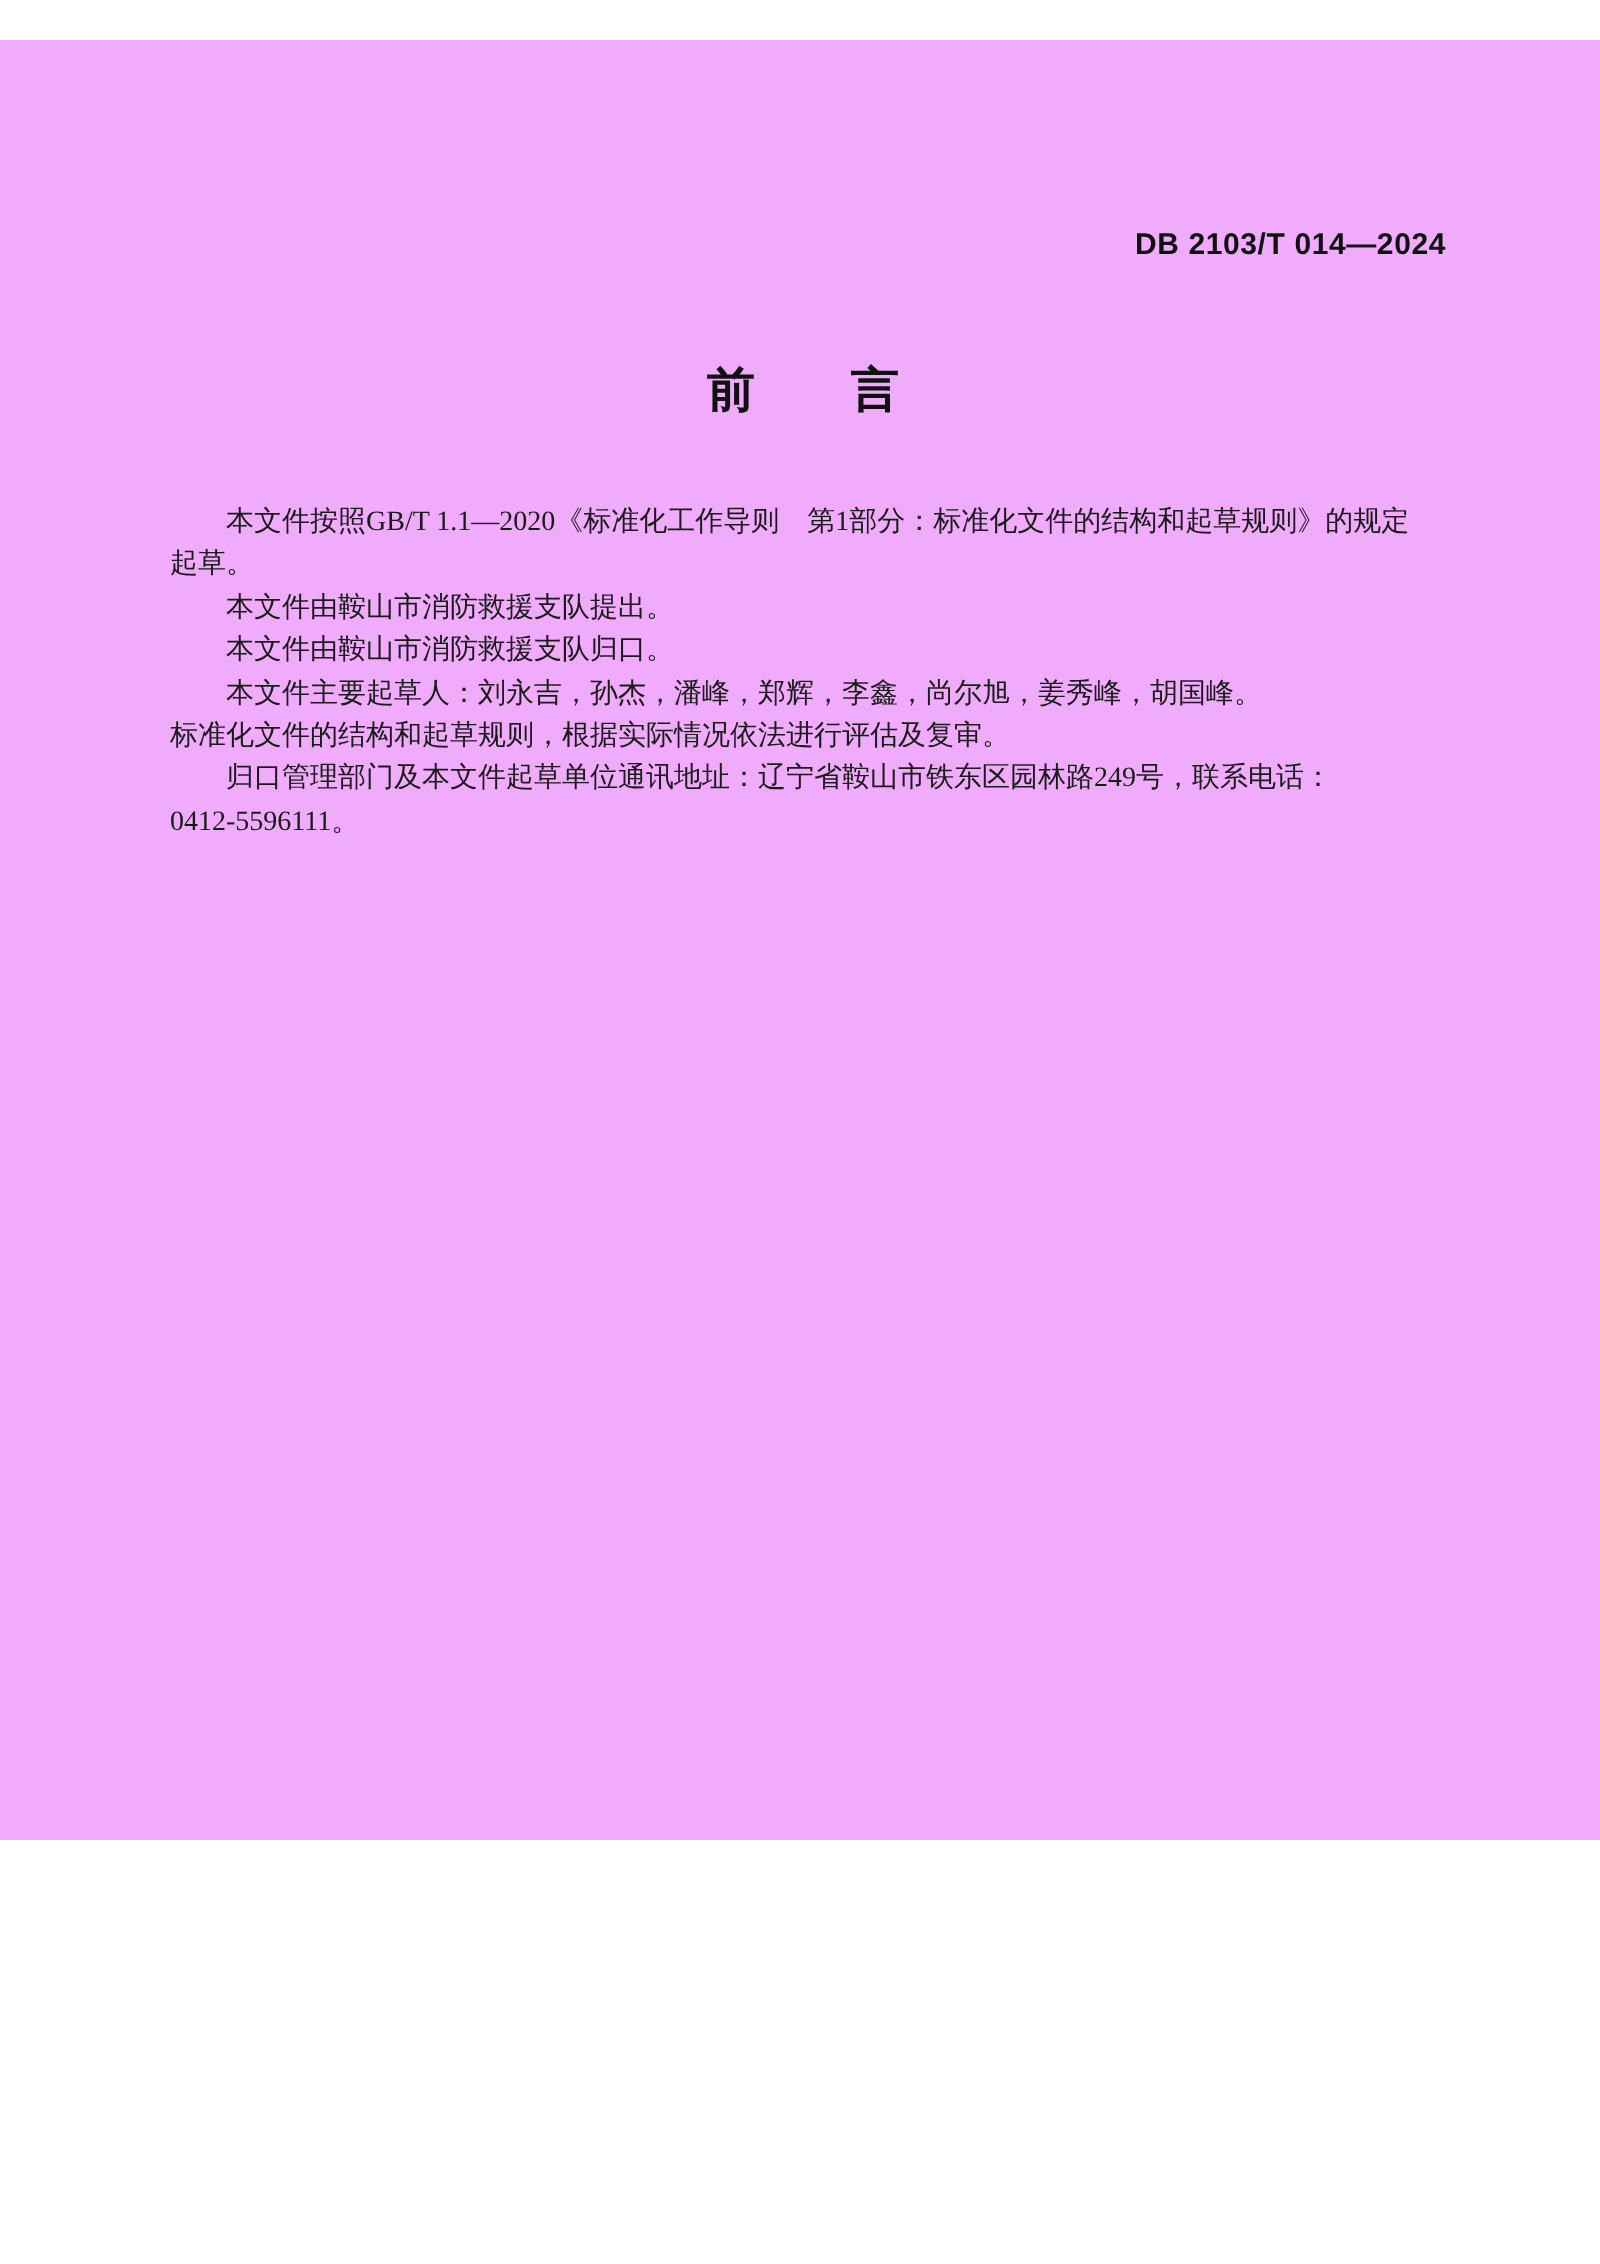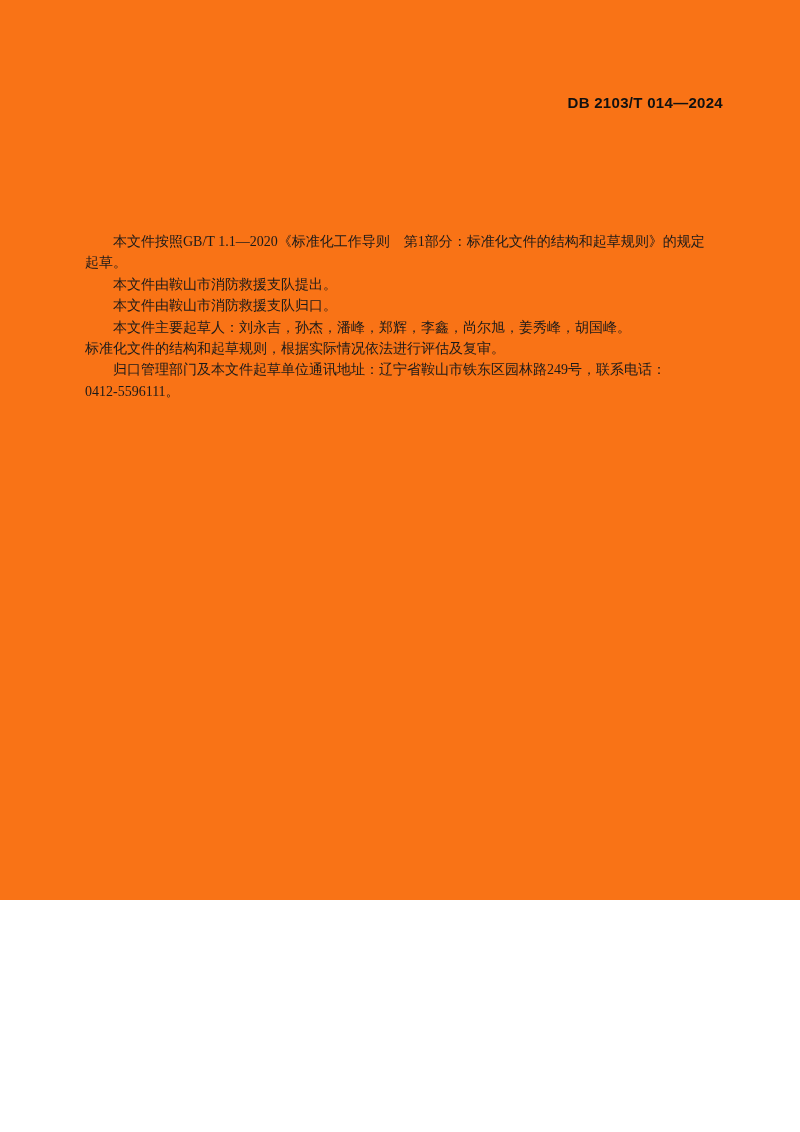--- a/index.html
+++ b/index.html
@@ -4,24 +4,25 @@
 <style>
   html, body {
     margin: 0;
     padding: 0;
     background: #ffffff;
   }
   .page {
     position: relative;
     width: 800px;
     height: 900px;
-    background: #f97316;
+    background: #f0abfc;
     overflow: hidden;
     font-family: "Liberation Serif", "DejaVu Serif", serif;
     color: #1a1a1a;
+    margin-top: 20px;
   }
   .doc-number {
     position: absolute;
     top: 94px;
     right: 77px;
     font-family: "Liberation Sans", "DejaVu Sans", sans-serif;
     font-weight: 600;
     font-size: 15px;
     letter-spacing: 0.3px;
     color: #111111;
@@ -67,20 +68,21 @@
     text-decoration: underline;
   }
 </style>
 </head>
 <body>
 
 <div class="page">
 
   <div class="doc-number">DB 2103/T 014—2024</div>
 
+  <div class="doc-title">前　　言</div>
 
   <div class="foreword">
     <div class="fw-line indent">本文件按照GB/T 1.1—2020《标准化工作导则　第1部分：标准化文件的结构和起草规则》的规定</div>
     <div class="fw-line">起草。</div>
     <div class="fw-line indent">本文件由鞍山市消防救援支队提出。</div>
     <div class="fw-line indent">本文件由鞍山市消防救援支队归口。</div>
     <div class="fw-line indent">本文件主要起草人：刘永吉，孙杰，潘峰，郑辉，李鑫，尚尔旭，姜秀峰，胡国峰。</div>
     <div class="fw-line">标准化文件的结构和起草规则，根据实际情况依法进行评估及复审。</div>
     <div class="fw-line indent">归口管理部门及本文件起草单位通讯地址：辽宁省鞍山市铁东区园林路249号，联系电话：</div>
     <div class="fw-line">0412-5596111。</div>

